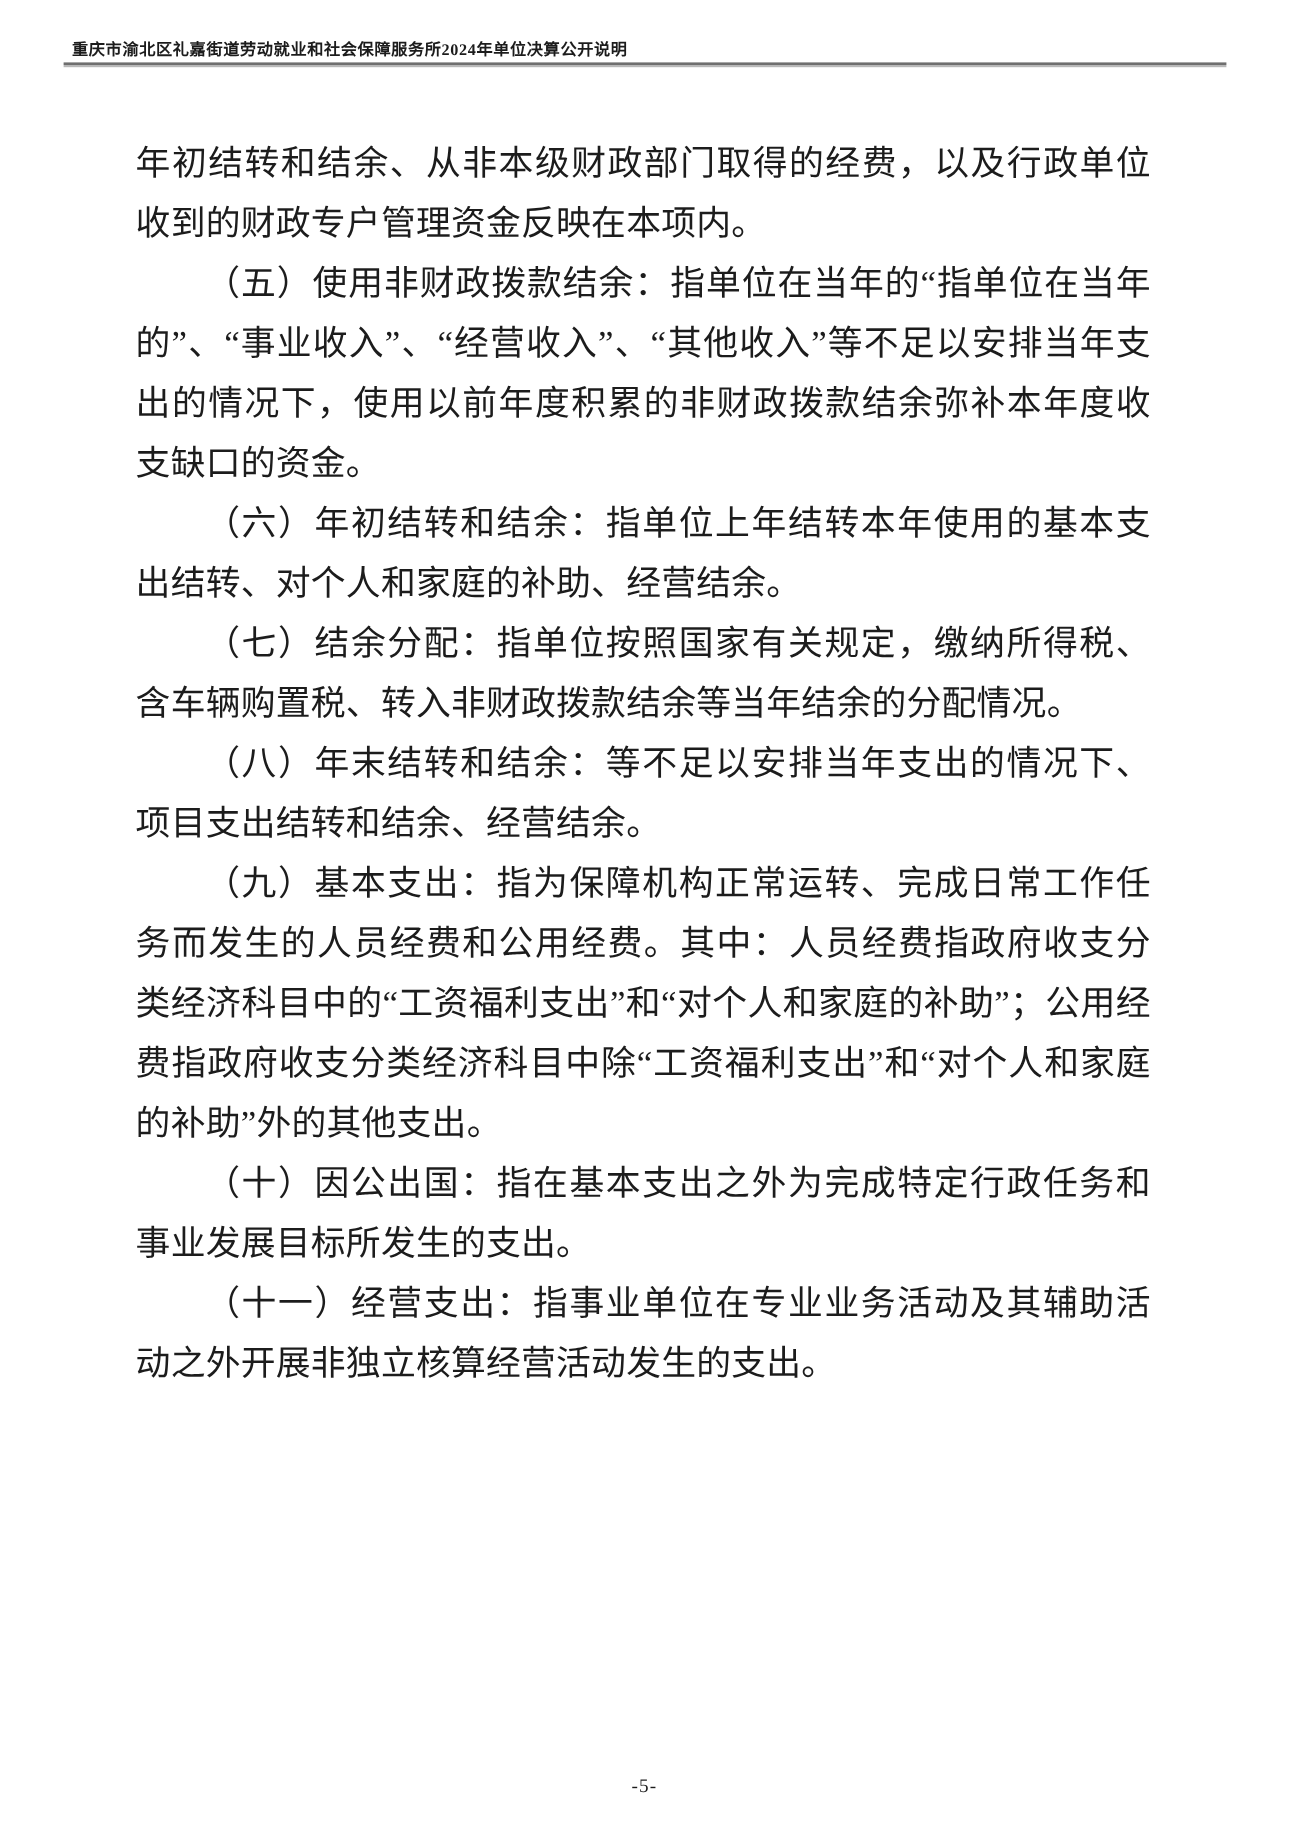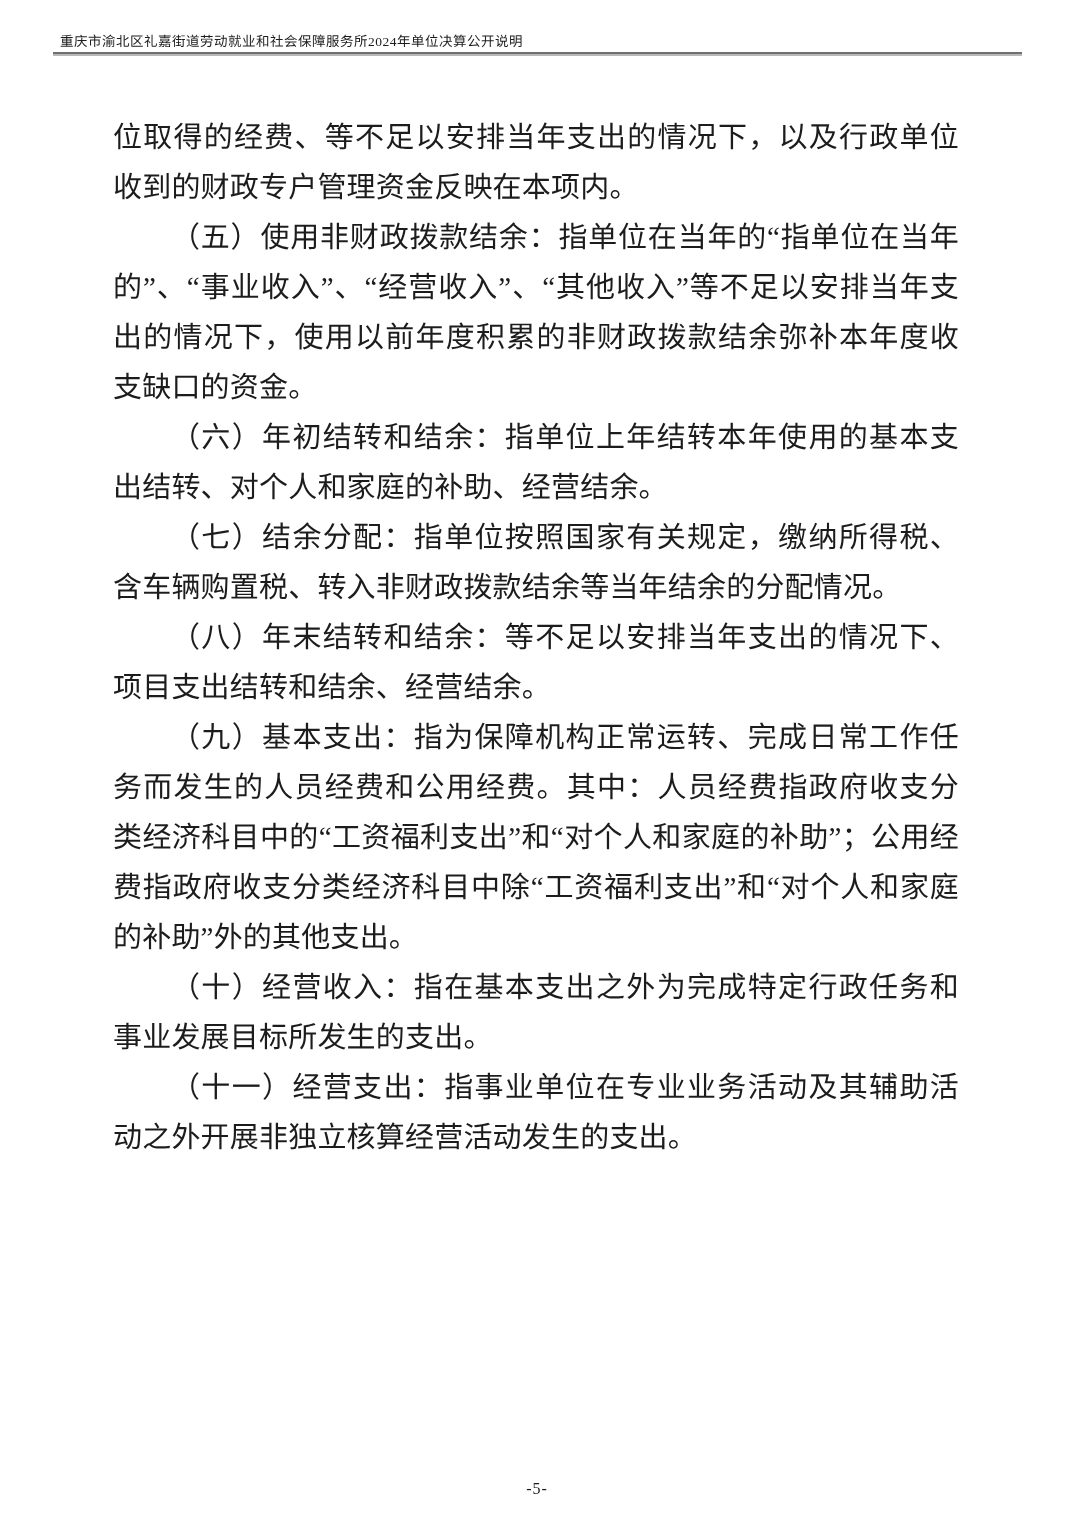--- a/index.html
+++ b/index.html
@@ -17,21 +17,21 @@
   }
   .page {
     position: absolute;
     inset: 0;
   }
   .header-title {
     position: absolute;
     left: 60px;
     top: 30px;
     font-size: 13.5px;
-    font-weight: 400;
+    font-weight: 700;
     letter-spacing: 0.5px;
     white-space: nowrap;
   }
   .header-divider {
     position: absolute;
     left: 53px;
     top: 52px;
     width: 969px;
     height: 4px;
     background: linear-gradient(to bottom,
@@ -74,27 +74,27 @@
 <body>
 
 <div class="page">
 
   <div>
     <div class="header-title">重庆市渝北区礼嘉街道劳动就业和社会保障服务所2024年单位决算公开说明</div>
     <div class="header-divider"></div>
   </div>
 
   <div class="doc-body">
-      <p class="para">位取得的经费、等不足以安排当年支出的情况下，以及行政单位收到的财政专户管理资金反映在本项内。</p>
+      <p class="para">年初结转和结余、从非本级财政部门取得的经费，以及行政单位收到的财政专户管理资金反映在本项内。</p>
       <p class="para indent">（五）使用非财政拨款结余：指单位在当年的“指单位在当年的”、“事业收入”、“经营收入”、“其他收入”等不足以安排当年支出的情况下，使用以前年度积累的非财政拨款结余弥补本年度收支缺口的资金。</p>
       <p class="para indent">（六）年初结转和结余：指单位上年结转本年使用的基本支出结转、对个人和家庭的补助、经营结余。</p>
       <p class="para indent">（七）结余分配：指单位按照国家有关规定，缴纳所得税、含车辆购置税、转入非财政拨款结余等当年结余的分配情况。</p>
       <p class="para indent">（八）年末结转和结余：等不足以安排当年支出的情况下、项目支出结转和结余、经营结余。</p>
       <p class="para indent">（九）基本支出：指为保障机构正常运转、完成日常工作任务而发生的人员经费和公用经费。其中：人员经费指政府收支分类经济科目中的“工资福利支出”和“对个人和家庭的补助”；公用经费指政府收支分类经济科目中除“工资福利支出”和“对个人和家庭的补助”外的其他支出。</p>
-      <p class="para indent">（十）经营收入：指在基本支出之外为完成特定行政任务和事业发展目标所发生的支出。</p>
+      <p class="para indent">（十）因公出国：指在基本支出之外为完成特定行政任务和事业发展目标所发生的支出。</p>
       <p class="para indent">（十一）经营支出：指事业单位在专业业务活动及其辅助活动之外开展非独立核算经营活动发生的支出。</p>
     </div>
 
   <div class="page-footer">
     <span class="page-number">-5-</span>
   </div>
 
 </div>
 
 </body></html>

